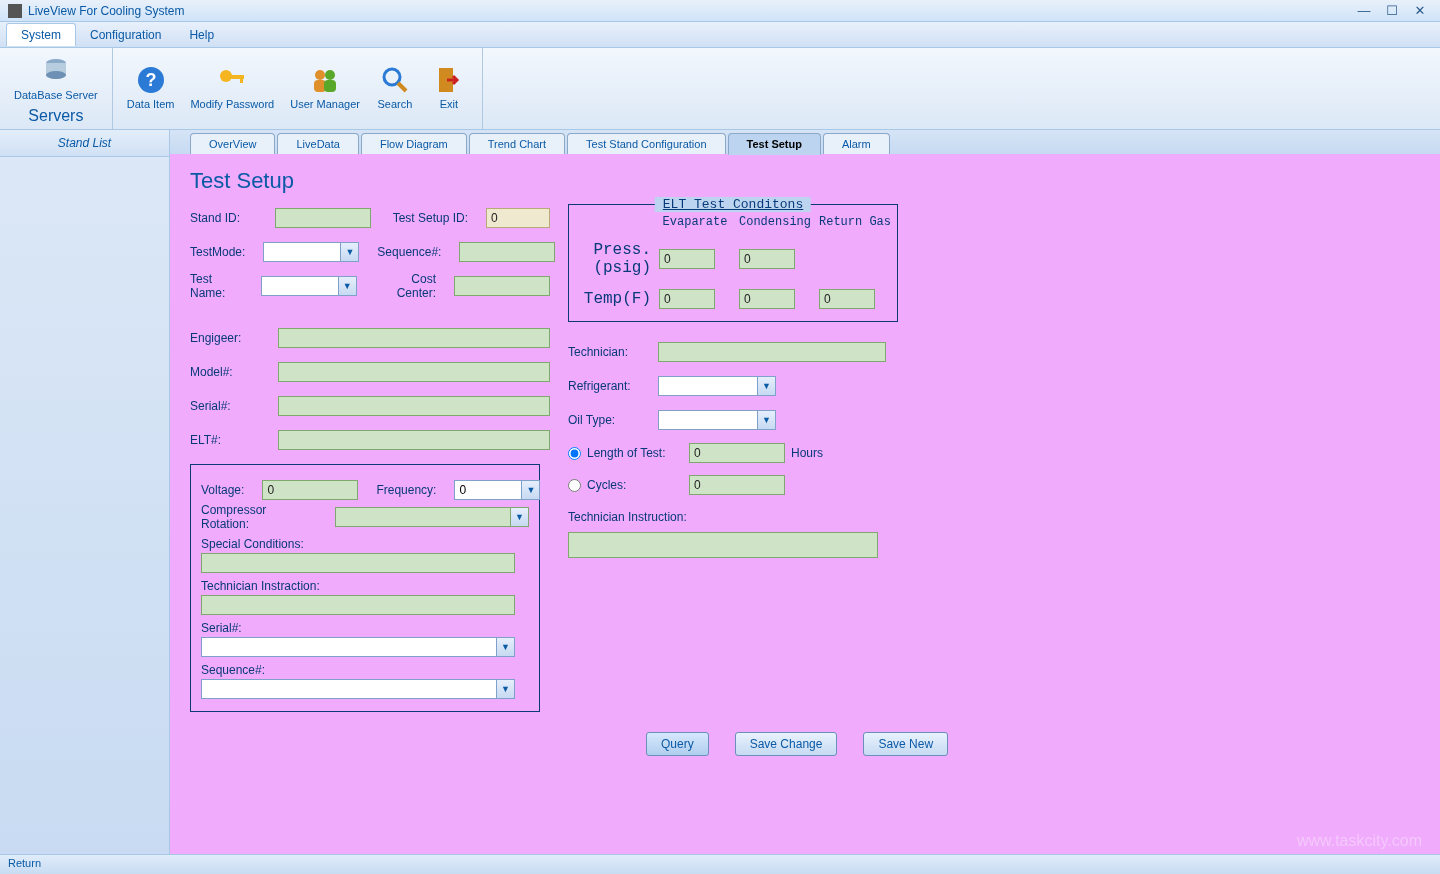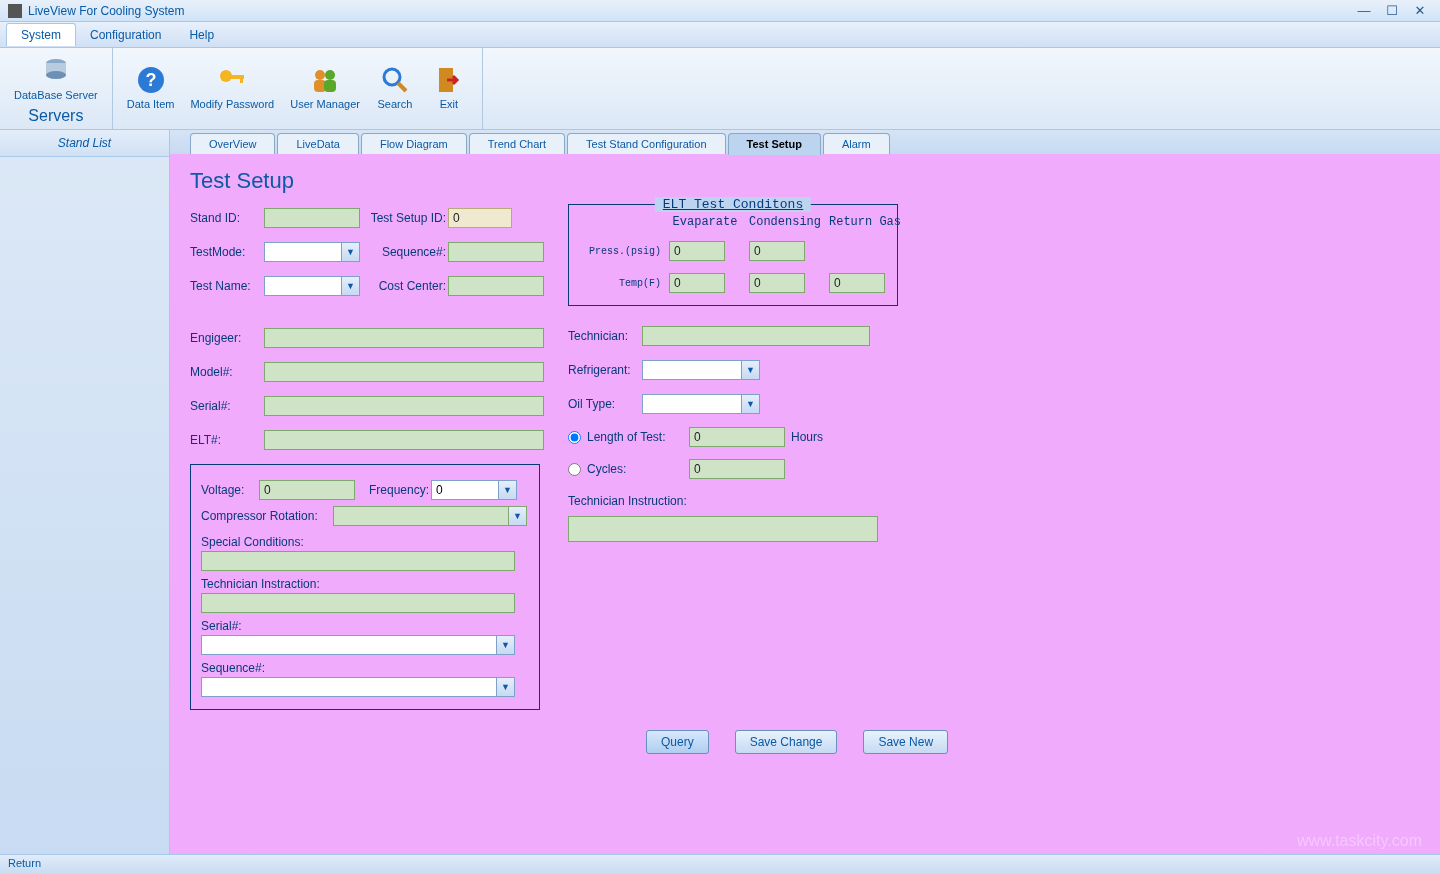--- a/index.html
+++ b/index.html
@@ -146,21 +146,21 @@
 .page-title {
   font-size: 22px;
   color: #0a5aa6;
   margin-bottom: 10px;
   font-weight: normal;
 }
 
 
 .form-area { display: flex; gap: 18px; align-items: flex-start; }
 .col { display: flex; flex-direction: column; gap: 6px; }
-.row { display: flex; align-items: center; gap: 2px; min-height: 28px; }
+.row { display: flex; align-items: center; gap: 18px; min-height: 28px; }
 .lbl { width: 72px; color: #083a7a; font-size: 12px; text-align: left; }
 .lbl-narrow { width: auto; }
 
 .input {
   background: #cfe4c7;
   border: 1px solid #7fa86e;
   height: 20px;
   padding: 1px 4px;
   font-size: 12px;
   color: #222;
@@ -190,37 +190,37 @@
   align-items: center;
   justify-content: center;
   font-size: 9px;
   color: #0a5aa6;
 }
 .combo.green .cb-input { background: #cfe4c7; border-color: #7fa86e; }
 .combo.green .cb-btn { border-color: #7fa86e; }
 
 .group-box {
   border: 1px solid #083a7a;
-  padding: 10px 12px 12px;
+  padding: 10px 2px 12px;
   position: relative;
 }
 .group-title {
   position: absolute;
   top: -8px; left: 50%;
   transform: translateX(-50%);
   background: #bcd4ef;
   padding: 0 8px;
   font-family: 'Courier New', monospace;
   font-size: 13px;
   text-decoration: underline;
   color: #083a7a;
 }
 .elt-grid { display: grid; grid-template-columns: 80px 72px 72px 72px; gap: 12px 8px; align-items: center; font-family: 'Courier New', monospace; }
 .elt-grid .hdr { text-align: center; font-size: 12px; }
-.elt-grid .rowlbl { text-align: right; font-size: 10px; }
+.elt-grid .rowlbl { text-align: right; font-size: 16px; }
 
 .box2 {
   border: 1px solid #083a7a;
   padding: 12px 10px;
   width: 350px;
 }
 .box2 .row { min-height: 26px; }
 .stack-label { font-size: 12px; color: #083a7a; margin-top: 6px; margin-bottom: 2px; }
 
 .radio-row { display: flex; align-items: center; gap: 6px; min-height: 26px; }

